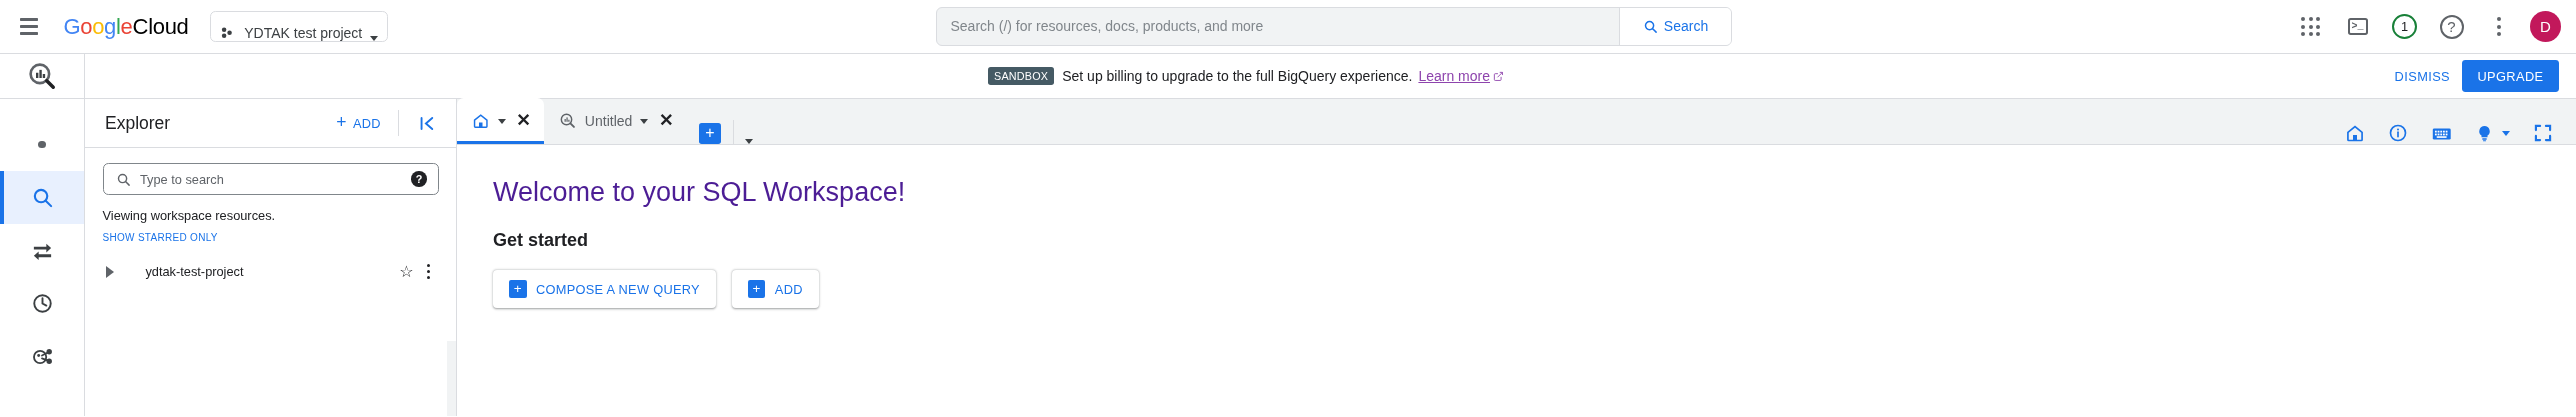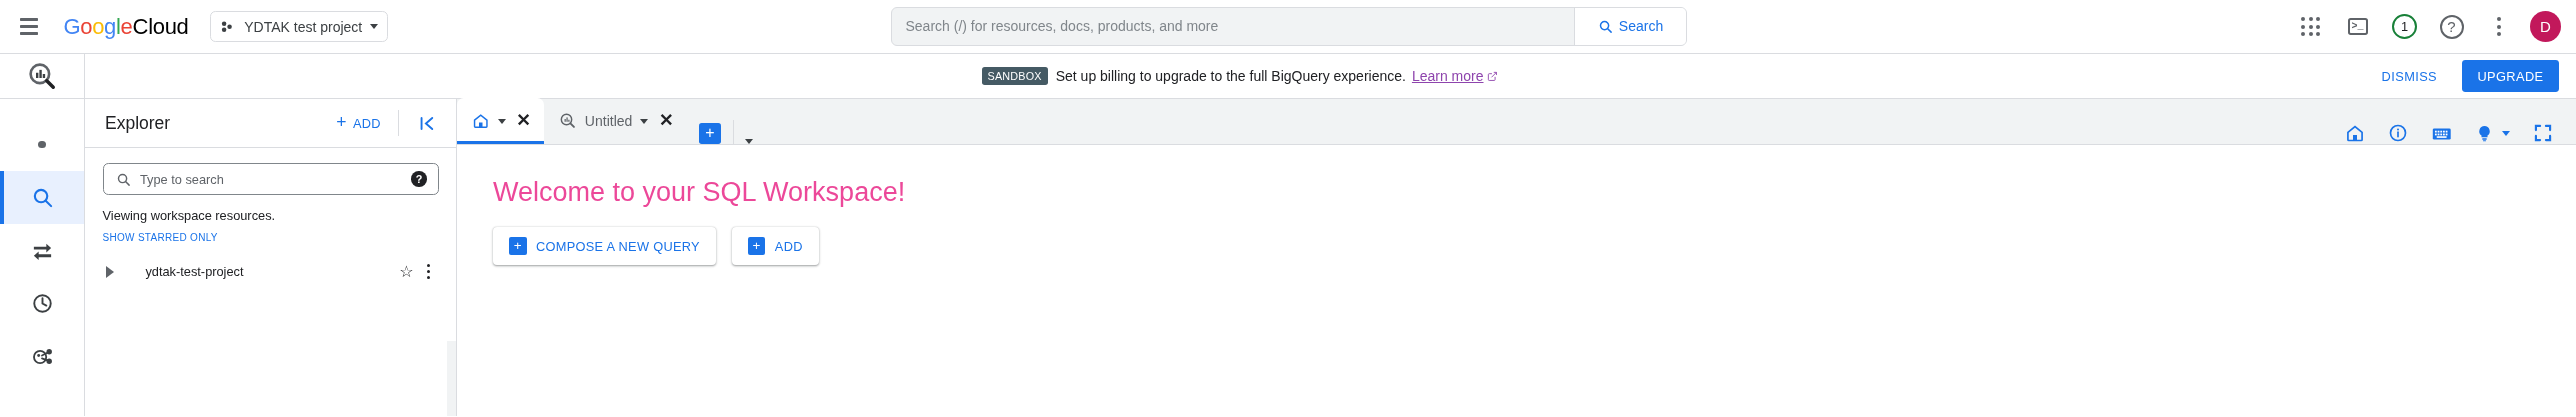--- a/index.html
+++ b/index.html
@@ -25,29 +25,29 @@
   }
   .hamburger span { display:block; width: 18px; height: 2.7px; background: #5f6368; border-radius: 0.7px; }
 
   .glogo { margin-left: 15px; font-size: 22px; letter-spacing: -0.3px; white-space: nowrap;
            font-family: "Liberation Sans", sans-serif; }
   .glogo .c1{color:#4285F4}.glogo .c2{color:#EA4335}.glogo .c3{color:#FBBC05}
   .glogo .c4{color:#4285F4}.glogo .c5{color:#34A853}.glogo .c6{color:#EA4335}
   .glogo .cloud{color:#000000; }
 
   .proj-chip {
-    margin-left: 21px; height: 31px; display: flex; align-items: center;
+    margin-left: 21px; height: 31px; display: flex; align-items: flex-end;
     border: 0.7px solid #dadce0; border-radius: 5.4px; padding: 0 9.4px 0 8.8px;
     gap: 7.4px; cursor: pointer; background: #fff;
   }
   .proj-name { font-size: 14px; color: #3c4043; white-space: nowrap; }
   .caret-dark { width:0;height:0;border-left:4.7px solid transparent;border-right:4.7px solid transparent;border-top:5.4px solid #3c4043; }
 
   .searchwrap {
-    position: absolute; left: 891px; top: 6.7px;
+    position: absolute; left: 936px; top: 6.7px;
     width: 796px; height: 39px;
     display: flex; align-items: center;
     background: #f1f3f4; border: 0.7px solid #dadce0; border-radius: 6px;
     overflow: hidden;
   }
   .search-input {
     flex: 1; height: 100%; border: none; outline: none; background: transparent;
     font-size: 14px; color: #3c4043; padding-left: 13.5px;
     font-family: "Liberation Sans", sans-serif;
   }
@@ -94,21 +94,21 @@
   .bq-logo { position: relative; width: 30px; height: 30px; }
   .banner-body { display:flex; align-items:center; padding-left: 22px; flex:1; gap: 0; justify-content: center; }
   .sandbox-badge {
     background: #455a64; color: #fff; font-size: 10.8px; letter-spacing: 0.2px;
     padding: 2.7px 6px; border-radius: 2.7px; margin-right: 8px; white-space: nowrap;
   }
   .banner-text { font-size: 14px; color: #202124; white-space: nowrap; }
   .learn-link { color: #8e44ad; font-size: 14px; text-decoration: underline;
                 margin-left: 6px; cursor:pointer; display:inline-flex; align-items:center; gap:3.4px;
                 white-space: nowrap;}
-  .banner-actions { margin-left:auto; display:flex; gap: 16px; padding-right: 17.5px; }
+  .banner-actions { margin-left:auto; display:flex; gap: 3px; padding-right: 17.5px; }
   .btn-text { color:#1a73e8; font-size: 12.8px; letter-spacing:0.4px; background:none;border:none;
               cursor:pointer; padding: 6.7px 9.4px; border-radius:3.4px;
               font-family:"Liberation Sans", sans-serif;}
   .btn-filled { background:#1a73e8; color:#fff; font-size:12.8px; letter-spacing:0.4px;
                 border:none; border-radius:3.4px; padding: 8.8px 15px; cursor:pointer;
                 font-family:"Liberation Sans", sans-serif;}
 
   
   .body { display: flex; height: calc(417px - 54px - 46px); }
 
@@ -189,21 +189,21 @@
                border-top:5.4px solid #3c4043; cursor:pointer; }
   .tab-x { font-size: 17.5px; color:#202124; cursor:pointer; line-height:1; font-weight:600; padding: 0 2.7px;}
   .newtab-btn { width: 21.5px;height:21.5px;background:#1a73e8;border-radius:2.7px;color:#fff;
                 display:flex;align-items:center;justify-content:center;font-size:16px;
                 cursor:pointer; margin-left: 12px; line-height:1; }
   .tab-sep { width:0.7px;height:24px;background:#dadce0;margin:0 12px; }
   .tabs-right { margin-left:auto; display:flex; align-items:center; gap: 23px; padding-right: 23px; color:#1a73e8;}
   .tri-icon { cursor:pointer; display:flex; align-items:center; gap: 8px;}
 
   .content { flex:1; padding: 32px 0 0 36px; background:#fff; overflow:hidden; }
-  .welcome { font-size: 27px; color:#ec4899; font-weight:400; }
+  .welcome { font-size: 27px; color:#4c1d95; font-weight:400; }
   .getstarted { font-size: 18px; color:#202124; font-weight:bold; margin-top: 22px; }
   .gs-btns { display:flex; gap: 16px; margin-top: 19px; }
   .gs-btn {
     background:#fff; border: none; border-radius: 4px;
     box-shadow: 0 0.7px 1.3px rgba(60,64,67,.3), 0 0.7px 2px 0.7px rgba(60,64,67,.15);
     height: 38px; display:flex; align-items:center; gap: 9.4px; padding: 0 16px;
     cursor:pointer; color:#1a73e8; font-size: 12.8px; letter-spacing:0.3px;
     font-family:"Liberation Sans", sans-serif; white-space:nowrap;
   }
   .sq-plus { width: 17.5px;height:17.5px;background:#1a73e8;border-radius:2px;color:#fff;
@@ -462,20 +462,21 @@
               <polyline points="15.5 3.5 20.5 3.5 20.5 8.5"></polyline>
             <polyline points="20.5 15.5 20.5 20.5 15.5 20.5"></polyline>
               <polyline points="8.5 20.5 3.5 20.5 3.5 15.5"></polyline>
           </svg>
         </span>
       </div>
     </div>
 
     <div class="content">
       <div class="welcome">Welcome to your SQL Workspace!</div>
+      <div class="getstarted">Get started</div>
       <div class="gs-btns">
         <button class="gs-btn">
           <span class="sq-plus">+</span>
           <span>COMPOSE A NEW QUERY</span>
         </button>
         <button class="gs-btn">
           <span class="sq-plus">+</span>
           <span>ADD</span>
         </button>
       </div>

